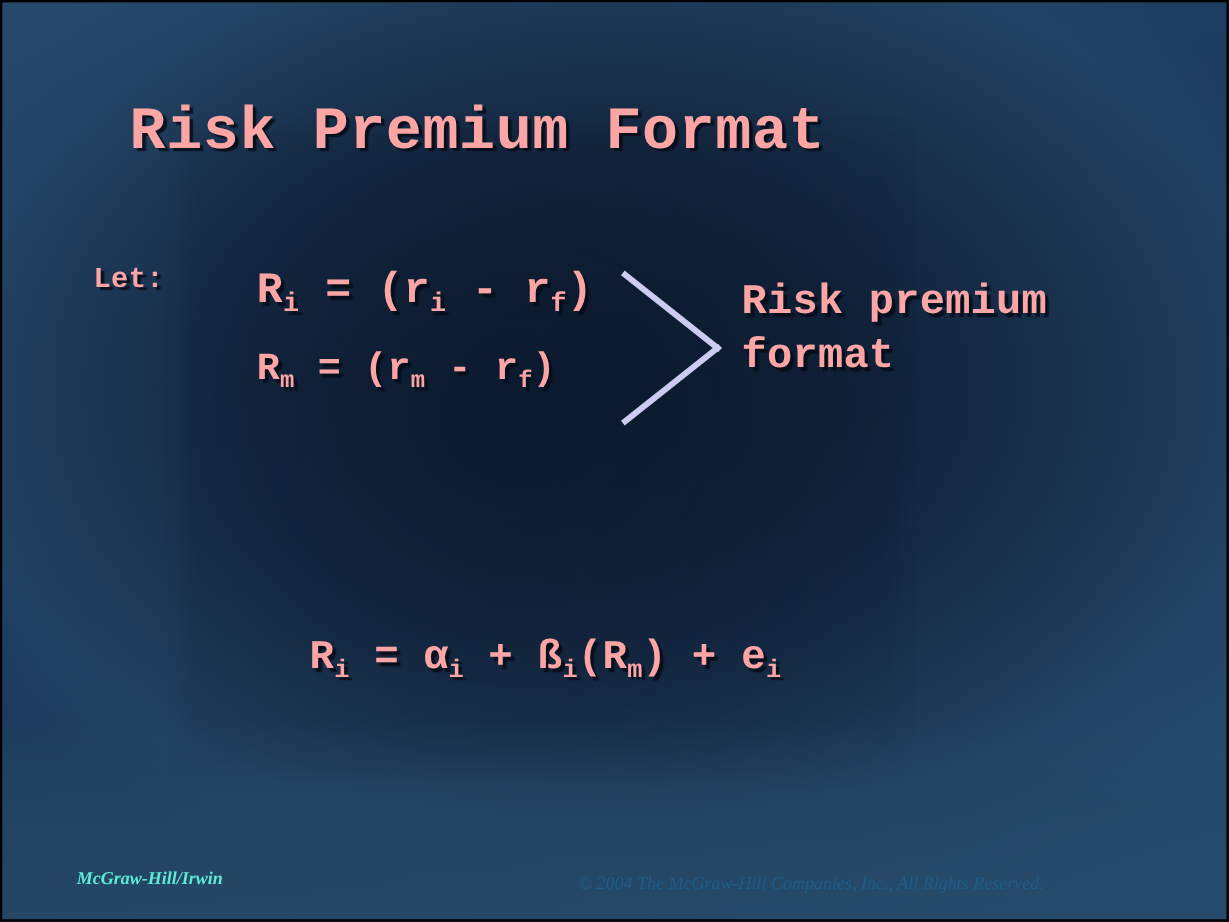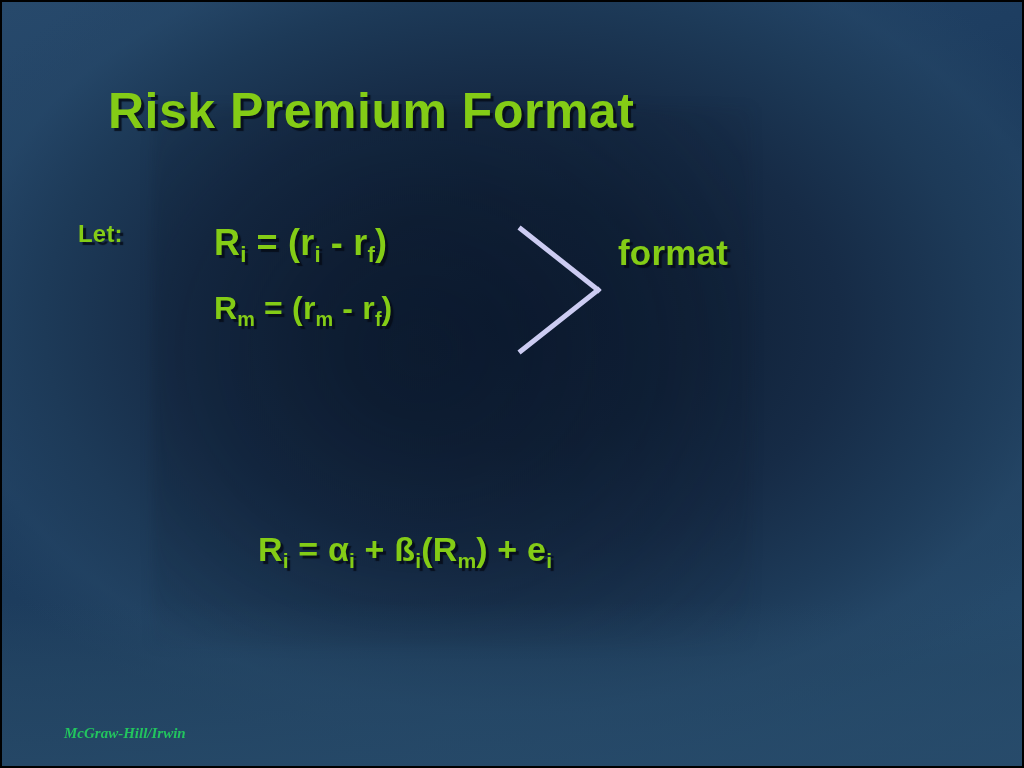--- a/index.html
+++ b/index.html
@@ -54,26 +54,27 @@
     left: 0;
     right: 0;
     top: 600px;
     bottom: 0;
     background: linear-gradient(180deg, rgba(35,68,98,0.0) 0%, rgba(36,70,100,0.55) 40%, rgba(38,73,104,0.80) 100%);
   }
 
   
   .slide-text {
     position: absolute;
-    color: #84cc16;
+    color: #fca5a5;
     font-weight: bold;
     letter-spacing: 0.2px;
     white-space: nowrap;
     text-shadow: 3px 3px 1px rgba(6,12,24,0.85);
     user-select: none;
+    font-family: Liberation Mono, monospace;
   }
 
   #title {
     left: 106px;
     top: 80px;
     font-size: 50px;
     line-height: 58px;
     letter-spacing: 0.5px;
   }
 
@@ -141,21 +142,21 @@
     font-family: "Liberation Serif", serif;
     font-style: italic;
     font-weight: bold;
     color: #1f6493;
     user-select: none;
   }
   #brand {
     left: 62px;
     top: 723px;
     font-size: 15px;
-    color: #22c55e;
+    color: #5eead4;
   }
   #copyright {
     left: 480px;
     top: 727px;
     font-size: 15px;
     color: #1d5e8c;
     font-weight: normal;
   }
 </style>
 </head>
@@ -178,22 +179,24 @@
   <div id="eq-line-2" class="slide-text">
     <span>R</span><span class="sub">m</span><span> = (r</span><span class="sub">m</span><span> - r</span><span class="sub">f</span><span>)</span>
   </div>
 
   <svg id="bracket" viewBox="0 0 86 128">
     <line x1="3" y1="3" x2="80" y2="64"></line>
     <line x1="80" y1="64" x2="3" y2="125"></line>
   </svg>
 
   <div id="rp-caption" class="slide-text">
+    <div>Risk premium</div>
     <div>format</div>
   </div>
 
   <div id="model-eq" class="slide-text">
     <span>R</span><span class="sub">i</span><span> = </span><span>α</span><span class="sub">i</span><span> + </span><span>ß</span><span class="sub">i</span><span>(</span><span>R</span><span class="sub">m</span><span>)</span><span> + </span><span>e</span><span class="sub">i</span>
   </div>
 
   <div id="brand" class="footer-text">McGraw-Hill/Irwin</div>
+  <div id="copyright" class="footer-text">© 2004 The McGraw-Hill Companies, Inc., All Rights Reserved.</div>
 
 </div>
 
 </body></html>

